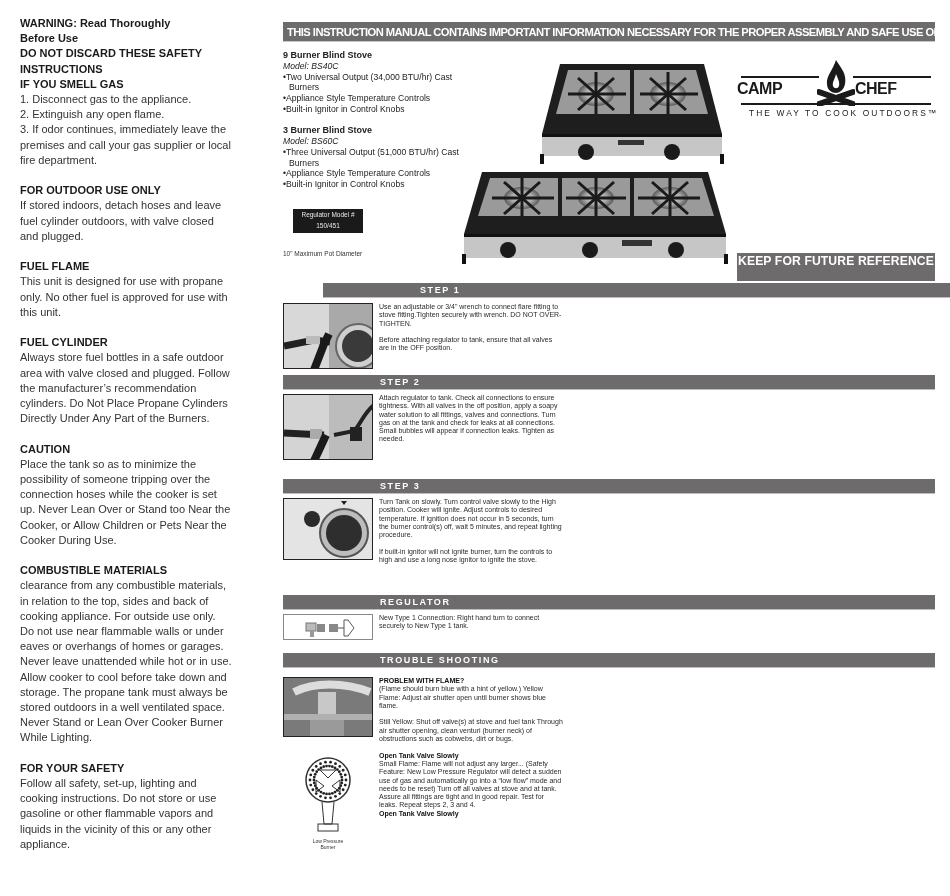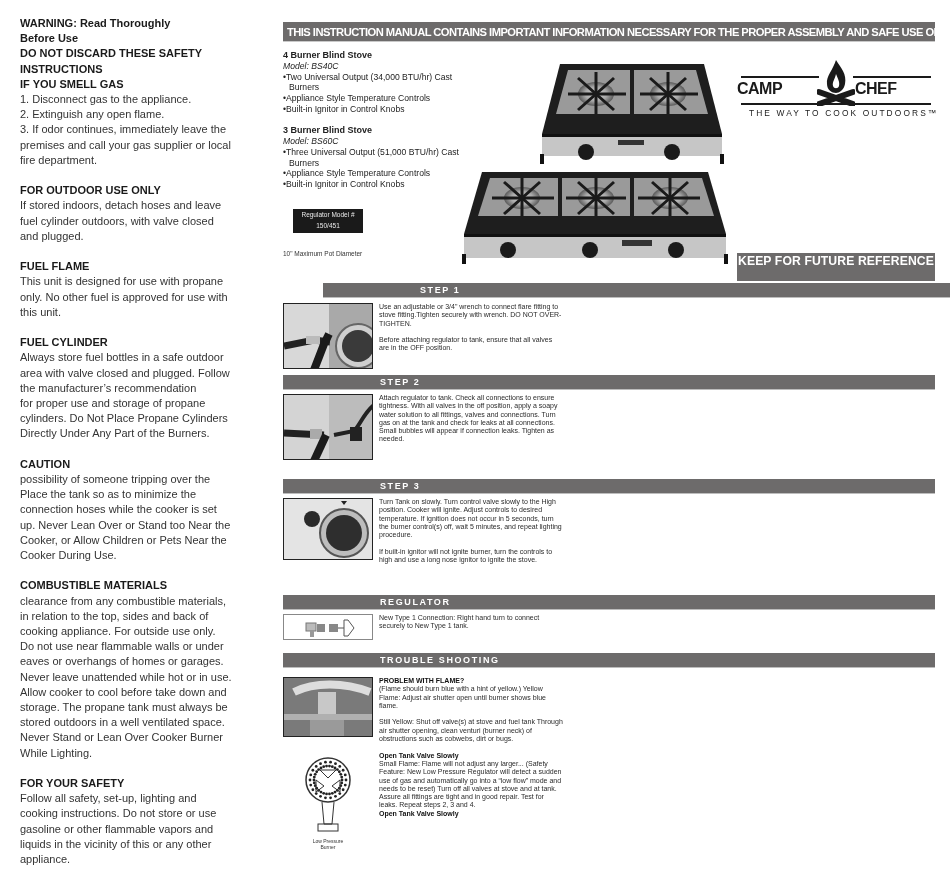--- a/index.html
+++ b/index.html
@@ -69,28 +69,27 @@
       <div class="h">FUEL FLAME</div>
       <div>This unit is designed for use with propane</div>
       <div>only. No other fuel is approved for use with</div>
       <div>this unit.</div>
     </div>
     <div class="sec">
       <div class="h">FUEL CYLINDER</div>
       <div>Always store fuel bottles in a safe outdoor</div>
       <div>area with valve closed and plugged. Follow</div>
       <div>the manufacturer’s recommendation</div>
-      <div>for proper use and storage of propane</div>
       <div>cylinders. Do Not Place Propane Cylinders</div>
       <div>Directly Under Any Part of the Burners.</div>
     </div>
     <div class="sec">
       <div class="h">CAUTION</div>
+      <div>Place the tank so as to minimize the</div>
       <div>possibility of someone tripping over the</div>
-      <div>Place the tank so as to minimize the</div>
       <div>connection hoses while the cooker is set</div>
       <div>up. Never Lean Over or Stand too Near the</div>
       <div>Cooker, or Allow Children or Pets Near the</div>
       <div>Cooker During Use.</div>
     </div>
     <div class="sec">
       <div class="h">COMBUSTIBLE MATERIALS</div>
       <div>clearance from any combustible materials,</div>
       <div>in relation to the top, sides and back of</div>
       <div>cooking appliance. For outside use only.</div>
@@ -110,21 +109,21 @@
       <div>gasoline or other flammable vapors and</div>
       <div>liquids in the vicinity of this or any other</div>
       <div>appliance.</div>
     </div>
   </div>
 
 <div class="abs banner">THIS INSTRUCTION MANUAL CONTAINS IMPORTANT INFORMATION NECESSARY FOR THE PROPER ASSEMBLY AND SAFE USE OF THIS PRODUCT.</div>
 
 <div class="abs prod">
   <div class="grp">
-    <div class="t">4 Burner Blind Stove</div>
+    <div class="t">9 Burner Blind Stove</div>
     <div class="m">Model: BS40C</div>
     <ul>
       <li>Two Universal Output (34,000 BTU/hr) Cast Burners</li>
       <li>Appliance Style Temperature Controls</li>
       <li>Built-in Ignitor in Control Knobs</li>
     </ul>
   </div>
   <div class="grp">
     <div class="t">3 Burner Blind Stove</div>
     <div class="m">Model: BS60C</div>

